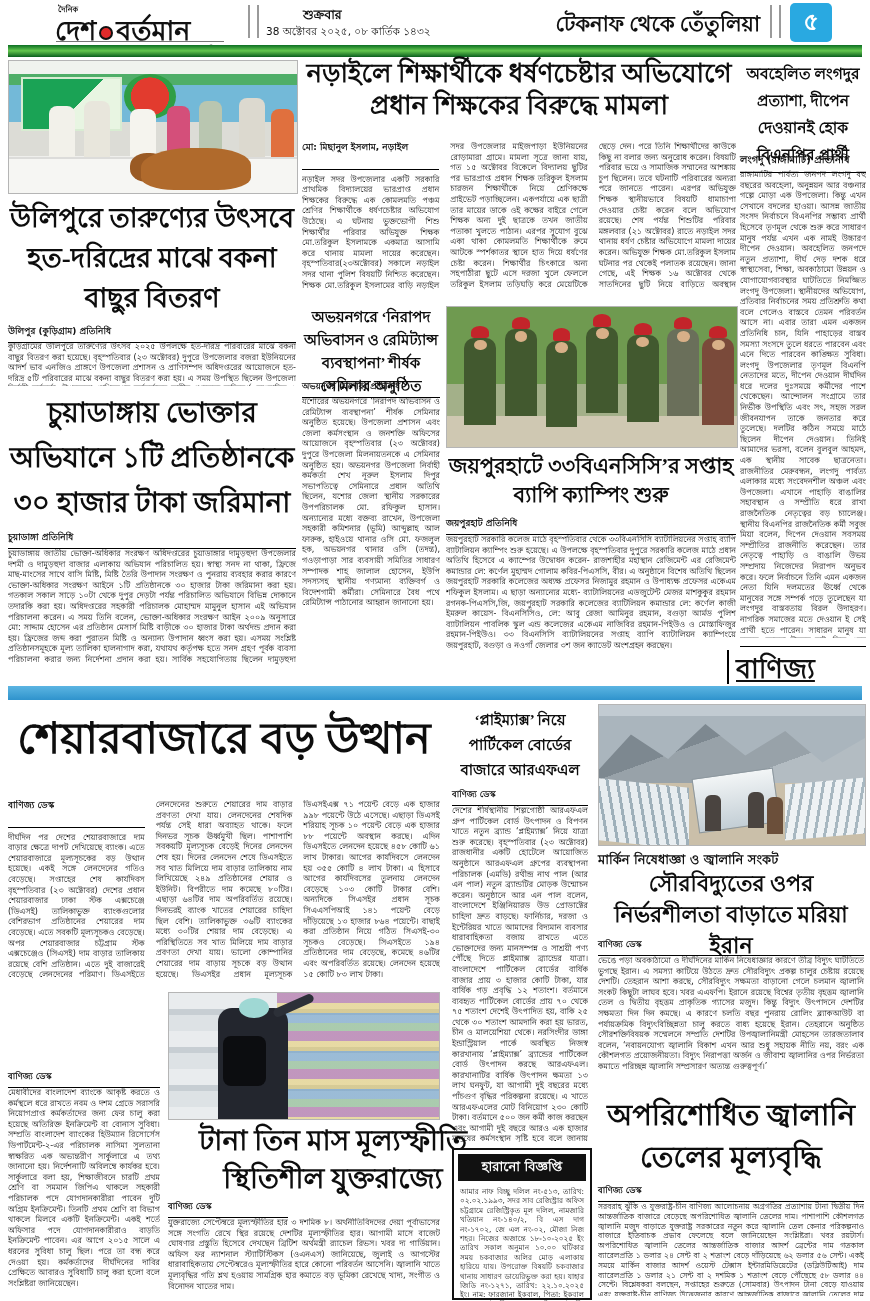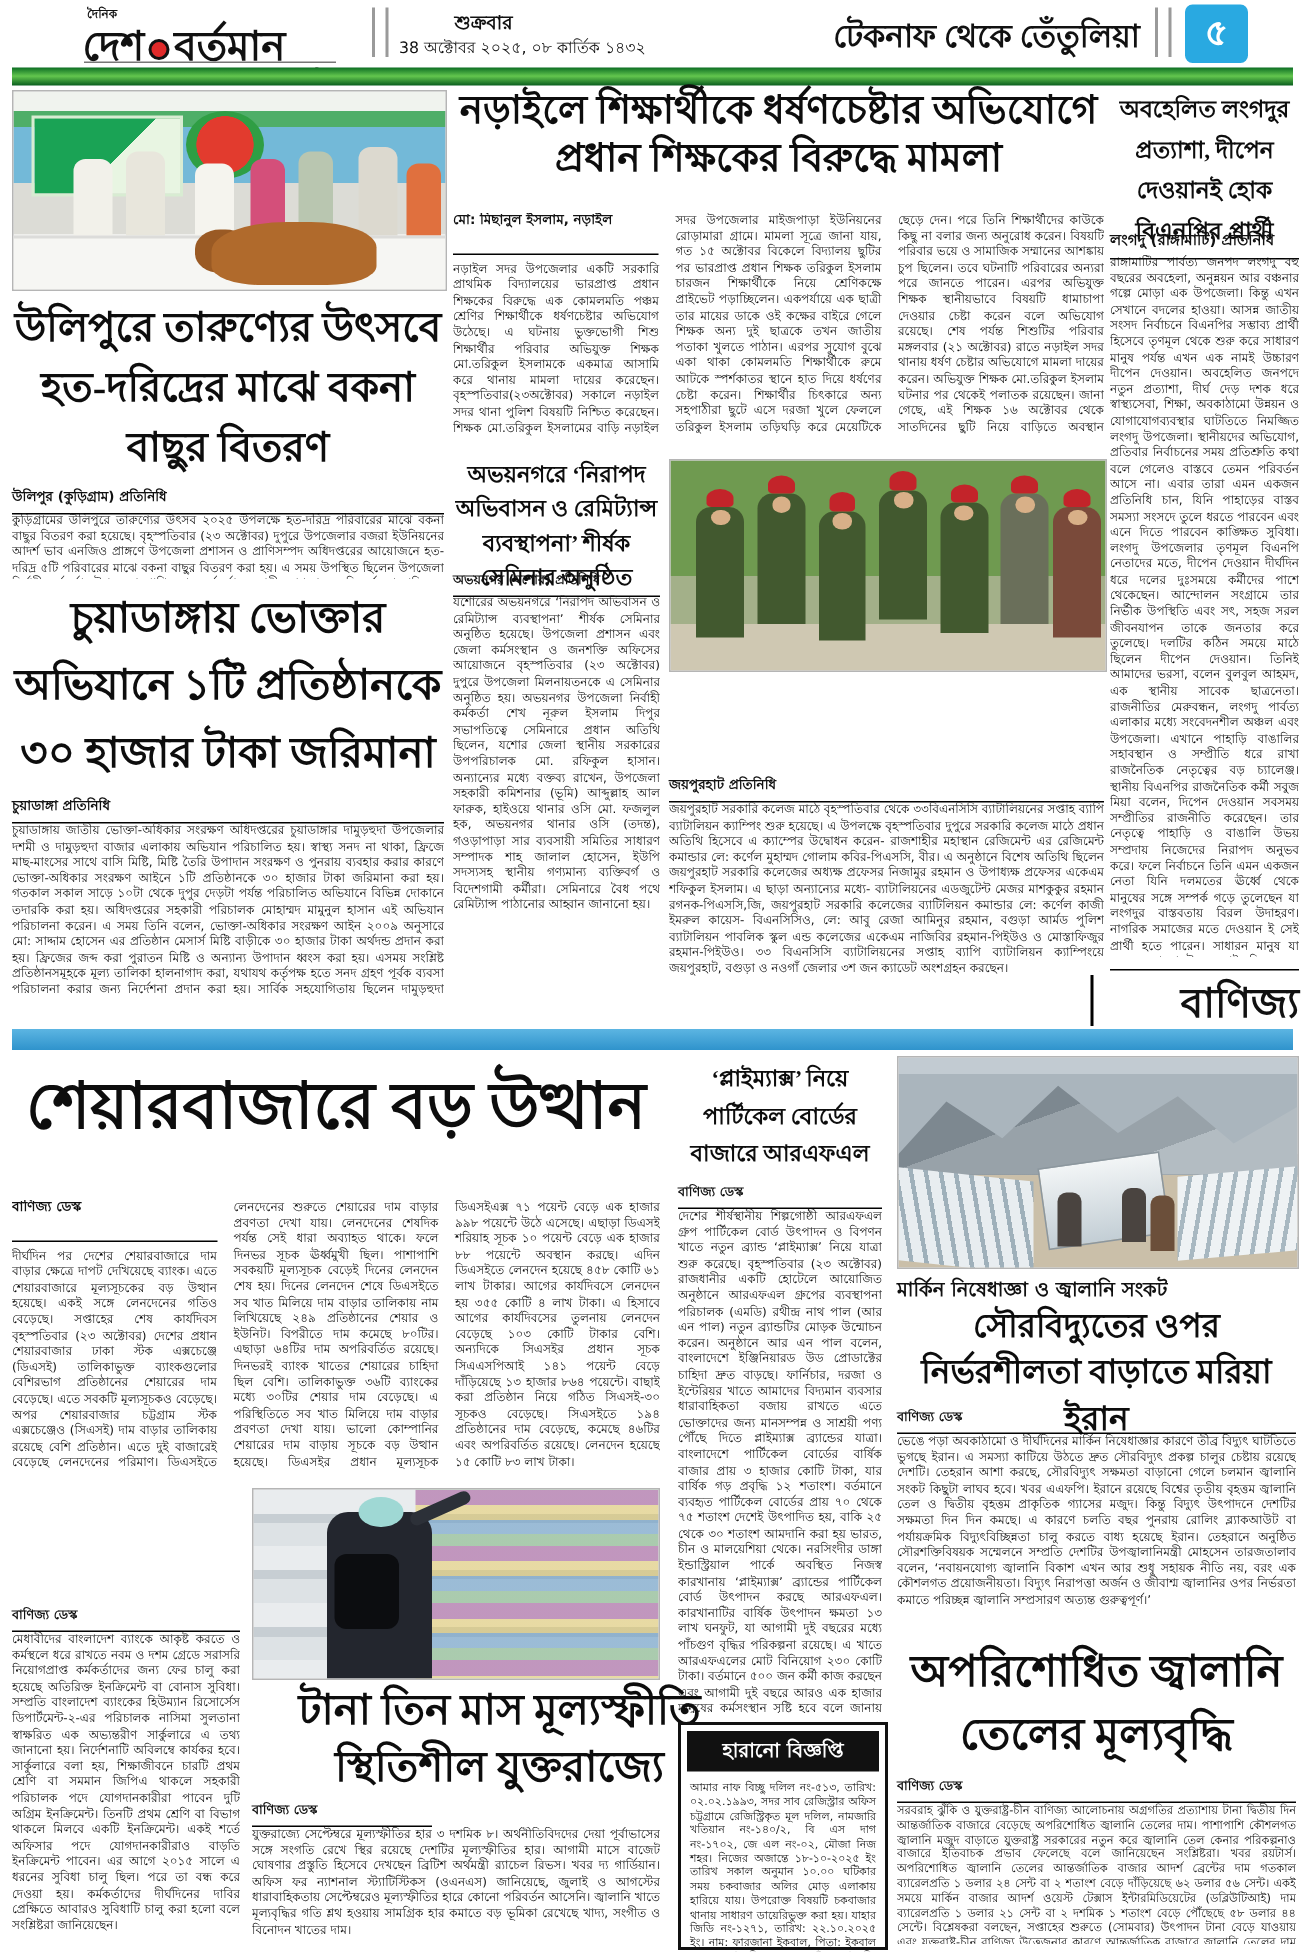--- a/index.html
+++ b/index.html
@@ -29,22 +29,22 @@
   
   .headline{position:absolute;font-weight:800;text-align:center;color:#0d0d0d;
         font-family:"Liberation Serif","DejaVu Serif",serif;}
   .byline{position:absolute;font-size:9px;font-weight:bold;border-bottom:1px solid #000;
         padding-bottom:3px;}
   .bodytext{position:absolute;font-size:8px;line-height:10.6px;text-align:justify;overflow:hidden;}
   .flow{position:absolute;overflow:hidden;font-size:8px;line-height:10.6px;text-align:justify;}
   .flow .byline-in{display:block;font-size:9px;font-weight:bold;border-bottom:1px solid #000;
         padding-bottom:16px;margin-bottom:5px;}
   .kicker{position:absolute;font-size:13px;font-weight:bold;}
-  .section-label{position:absolute;font-size:27px;font-weight:800;text-align:right;
-        font-family:"Liberation Serif","DejaVu Serif",serif;}
+  .section-label{position:absolute;font-size:27px;font-weight:800;
+        font-family:"Liberation Serif","DejaVu Serif",serif;text-decoration:underline;}
   .secrule{position:absolute;border-top:1px solid #000;}
   .secbar{position:absolute;width:2px;background:#000;}
   
   .photo{position:absolute;border:1px solid #b5b5b5;overflow:hidden;}
   .ph-calf{background:linear-gradient(180deg,#f0f3ee 0 10%,#4fae68 10% 18%,#73b9d8 18% 46%,#dcdcd6 46% 72%,#efefec 72% 100%);}
   .ph-calf .banner{position:absolute;left:4%;top:12%;width:34%;height:38%;
         background:linear-gradient(135deg,#1aa355 0 55%,#e8f5e2 55%);border:2px solid #d8ecd2;}
   .ph-calf .melon{position:absolute;left:40%;top:10%;width:18%;height:34%;border-radius:50%;
         background:radial-gradient(circle,#e23b2e 0 55%,#2f9e44 56%);}
   .fig{position:absolute;border-radius:8px 8px 0 0;}
@@ -141,20 +141,21 @@
 
   <div class="photo ph-cadet" style="left:446px;top:306px;width:290px;height:140px;">
     <span class="c" style="left:6%;top:22%;"></span>
     <span class="c" style="left:20%;top:16%;"></span>
     <span class="c" style="left:34%;top:24%;"></span>
     <span class="c" style="left:48%;top:14%;"></span>
     <span class="c" style="left:62%;top:20%;"></span>
     <span class="c" style="left:76%;top:16%;background:#6a6f5a;"></span>
     <span class="c" style="left:88%;top:22%;background:#7a4a3a;"></span>
   </div>
+  <div class="headline" style="left:446px;top:452px;width:290px;height:58px;font-size:21px;line-height:29px;">জয়পুরহাটে ৩৩বিএনসিসি’র সপ্তাহ ব্যাপি ক্যাম্পিং শুরু</div>
   <div class="byline" style="left:446px;top:516px;width:290px;">জয়পুরহাট প্রতিনিধি</div>
   <div class="bodytext" style="left:446px;top:535px;width:290px;height:126px;">জয়পুরহাট সরকারি কলেজ মাঠে বৃহস্পতিবার থেকে ৩৩বিএনসিসি ব্যাটালিয়নের সপ্তাহ ব্যাপি ব্যাটালিয়ন ক্যাম্পিং শুরু হয়েছে। এ উপলক্ষে বৃহস্পতিবার দুপুরে সরকারি কলেজ মাঠে প্রধান অতিথি হিসেবে এ ক্যাম্পের উদ্বোধন করেন- রাজশাহীর মহাস্থান রেজিমেন্ট এর রেজিমেন্ট কমান্ডার লে: কর্ণেল মুহাম্মদ গোলাম কবির-পিএসসি, বীর। এ অনুষ্ঠানে বিশেষ অতিথি ছিলেন জয়পুরহাট সরকারি কলেজের অধ্যক্ষ প্রফেসর নিজামুর রহমান ও উপাধ্যক্ষ প্রফেসর একেএম শফিকুল ইসলাম। এ ছাড়া অন্যান্যের মধ্যে- ব্যাটালিয়নের এডজুটেন্ট মেজর মাশকুকুর রহমান রগনক-পিএসসি,জি, জয়পুরহাট সরকারি কলেজের ব্যাটিলিয়ন কমান্ডার লে: কর্ণেল কাজী ইমরুল কায়েস- বিএনসিসিও, লে: আবু রেজা আমিনুর রহমান, বগুড়া আর্মড পুলিশ ব্যাটালিয়ন পাবলিক স্কুল এন্ড কলেজের একেএম নাজিবির রহমান-পিইউও ও মোস্তাফিজুর রহমান-পিইউও। ৩৩ বিএনসিসি ব্যাটালিয়নের সপ্তাহ ব্যাপি ব্যাটালিয়ন ক্যাম্পিংয়ে জয়পুরহাট, বগুড়া ও নওগাঁ জেলার ৩শ জন ক্যাডেট অংশগ্রহন করছেন।</div>
 
   <div class="headline" style="left:740px;top:60px;width:126px;height:88px;font-size:15.5px;line-height:27px;">অবহেলিত লংগদুর প্রত্যাশা, দীপেন দেওয়ানই হোক বিএনপির প্রার্থী</div>
   <div class="byline" style="left:740px;top:152px;width:126px;font-size:10px;">লংগদু (রাঙ্গামাটি) প্রতিনিধি</div>
   <div class="bodytext" style="left:740px;top:170px;width:126px;height:468px;">রাঙ্গামাটির পার্বত্য জনপদ লংগদু বহু বছরের অবহেলা, অনুন্নয়ন আর বঞ্চনার গল্পে মোড়া এক উপজেলা। কিন্তু এখন সেখানে বদলের হাওয়া। আসন্ন জাতীয় সংসদ নির্বাচনে বিএনপির সম্ভাব্য প্রার্থী হিসেবে তৃণমূল থেকে শুরু করে সাধারণ মানুষ পর্যন্ত এখন এক নামই উচ্চারণ দীপেন দেওয়ান। অবহেলিত জনপদে নতুন প্রত্যাশা, দীর্ঘ দেড় দশক ধরে স্বাস্থ্যসেবা, শিক্ষা, অবকাঠামো উন্নয়ন ও যোগাযোগব্যবস্থার ঘাটতিতে নিমজ্জিত লংগদু উপজেলা। স্থানীয়দের অভিযোগ, প্রতিবার নির্বাচনের সময় প্রতিশ্রুতি কথা বলে গেলেও বাস্তবে তেমন পরিবর্তন আসে না। এবার তারা এমন একজন প্রতিনিধি চান, যিনি পাহাড়ের বাস্তব সমস্যা সংসদে তুলে ধরতে পারবেন এবং এনে দিতে পারবেন কাঙ্ক্ষিত সুবিধা। লংগদু উপজেলার তৃণমূল বিএনপি নেতাদের মতে, দীপেন দেওয়ান দীর্ঘদিন ধরে দলের দুঃসময়ে কর্মীদের পাশে থেকেছেন। আন্দোলন সংগ্রামে তার নির্ভীক উপস্থিতি এবং সৎ, সহজ সরল জীবনযাপন তাকে জনতার করে তুলেছে। দলটির কঠিন সময়ে মাঠে ছিলেন দীপেন দেওয়ান। তিনিই আমাদের ভরসা, বলেন বুলবুল আহমদ, এক স্থানীয় সাবেক ছাত্রনেতা। রাজনীতির মেরুবন্ধন, লংগদু পার্বত্য এলাকার মধ্যে সংবেদনশীল অঞ্চল এবং উপজেলা। এখানে পাহাড়ি বাঙালির সহাবস্থান ও সম্প্রীতি ধরে রাখা রাজনৈতিক নেতৃত্বের বড় চ্যালেঞ্জ। স্থানীয় বিএনপির রাজনৈতিক কর্মী সবুজ মিয়া বলেন, দিপেন দেওয়ান সবসময় সম্প্রীতির রাজনীতি করেছেন। তার নেতৃত্বে পাহাড়ি ও বাঙালি উভয় সম্প্রদায় নিজেদের নিরাপদ অনুভব করে। ফলে নির্বাচনে তিনি এমন একজন নেতা যিনি দলমতের ঊর্ধ্বে থেকে মানুষের সঙ্গে সম্পর্ক গড়ে তুলেছেন যা লংগদুর বাস্তবতায় বিরল উদাহরণ। নাগরিক সমাজের মতে দেওয়ান ই সেই প্রার্থী হতে পারেন। সাধারন মানুষ যা বলছে, আমরা উন্নয়ন চাই, কিন্তু এমন একজন চাই যিনি সত্যি আমাদের কথা বলবেন। বললেন, মো. মানিক মিয়া,লোকাশদার,মাইনী মুখ, ইউনিয়ন।</div>
 
   <div class="secrule" style="left:740px;top:646px;width:126px;"></div>
   <div class="secbar" style="left:727px;top:650px;height:34px;"></div>
   <div class="section-label" style="left:736px;top:648px;width:130px;">বাণিজ্য</div>

